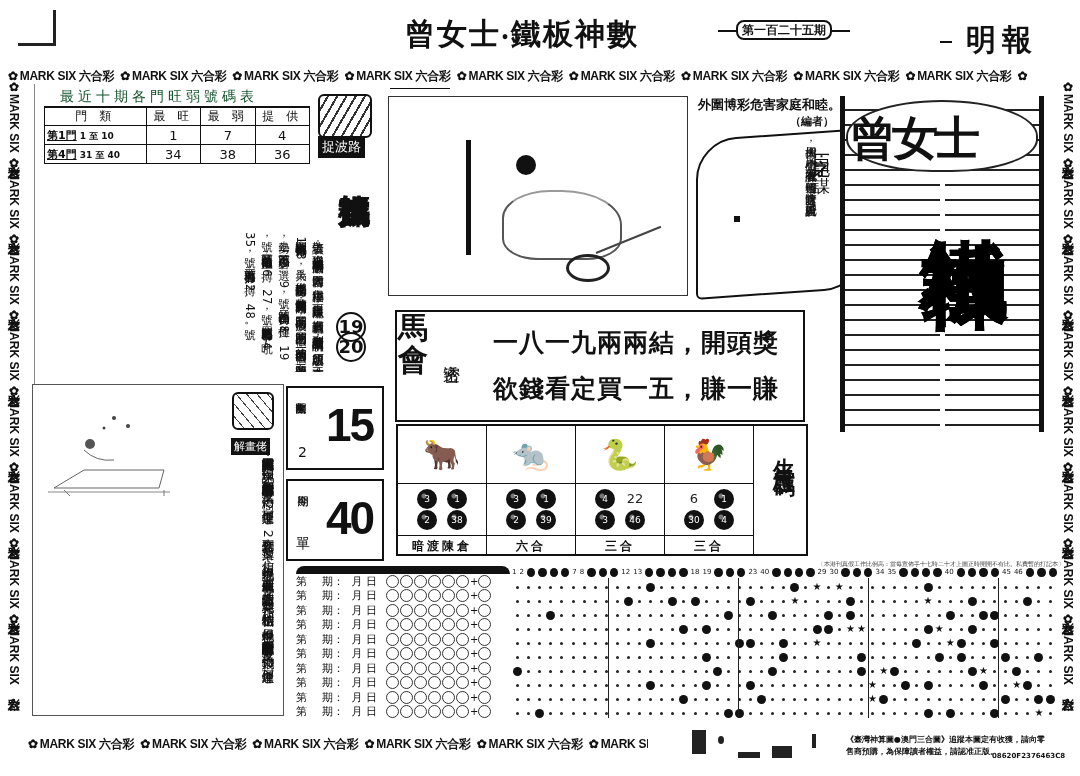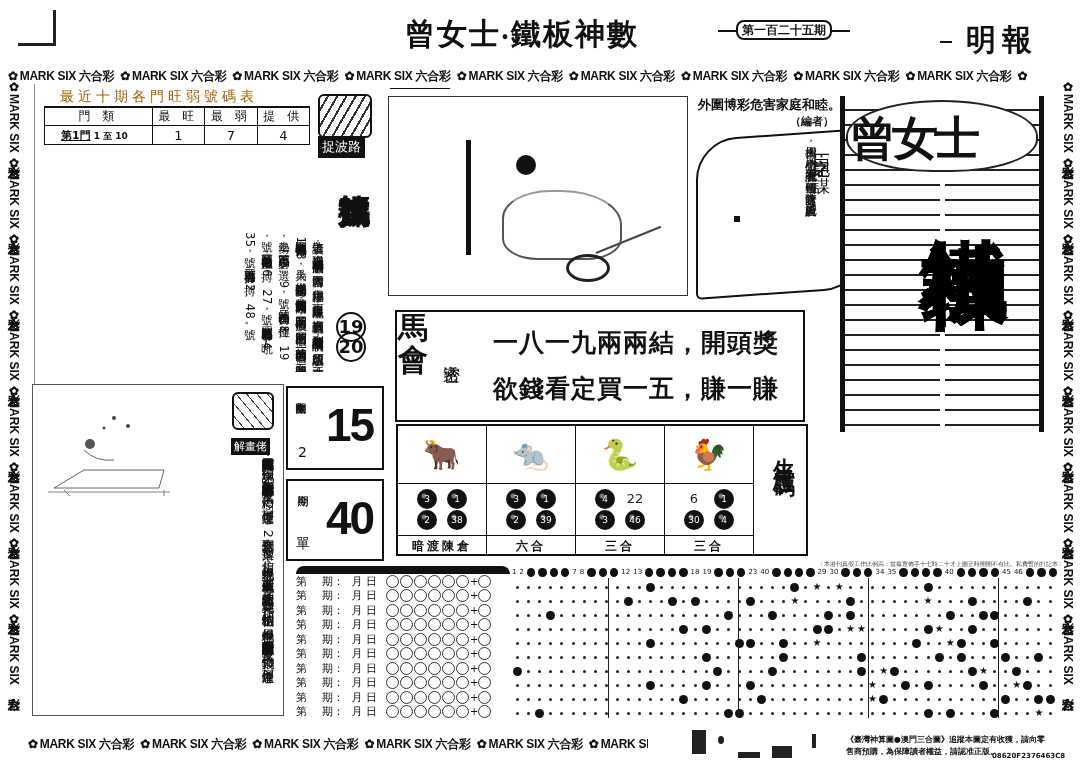--- a/index.html
+++ b/index.html
@@ -17,25 +17,25 @@
   .banner-top { left: 8px; top: 68px; width: 1022px; height: 16px; }
   .banner-bottom { left: 28px; top: 736px; width: 620px; height: 16px; }
   .banner .unit { display: inline-block; margin-right: 6px; }
   .banner .flower { display: inline-block; font-size: 12px; margin-right: 2px; }
   .vbanner { writing-mode: vertical-rl; font-family: "Liberation Sans", sans-serif; font-weight: bold; font-size: 12px; white-space: nowrap; overflow: hidden; }
   .vbanner-left { left: 6px; top: 80px; width: 16px; height: 690px; }
   .vbanner-right { left: 1058px; top: 80px; width: 18px; height: 670px; }
 
   
   .stats-wrap { left: 34px; top: 84px; width: 340px; height: 300px; border-left: 1px solid #888; }
-  .stats-caption { left: 60px; top: 88px; font-size: 14px; color: #a16207; letter-spacing: 4px; font-family: "DejaVu Serif", serif; }
+  .stats-caption { left: 60px; top: 88px; font-size: 14px; color: #14532d; letter-spacing: 4px; font-family: "DejaVu Serif", serif; }
   table.stats { position: absolute; left: 44px; top: 106px; width: 266px; border-collapse: collapse; font-size: 12px; }
   table.stats th { font-weight: normal; border: 1px solid #111; border-top: 2px solid #111; height: 14px; font-size: 12px; letter-spacing: 4px; text-align: center; }
   table.stats td { border: 1px solid #111; text-align: center; height: 19px; font-size: 13px; }
-  table.stats td.door { text-align: left; font-size: 9px; font-weight: bold; padding-left: 16px; white-space: nowrap; }
+  table.stats td.door { text-align: left; font-size: 9px; font-weight: bold; padding-left: 2px; white-space: nowrap; }
   table.stats td.door b { font-size: 11px; text-decoration: underline; }
 
   .catch-icon { left: 318px; top: 94px; width: 54px; height: 44px; border: 2px solid #111; border-radius: 6px; background: repeating-linear-gradient(120deg,#fff 0 6px,#333 6px 8px); }
   .catch-label { left: 318px; top: 136px; background: #111; color: #fff; font-size: 13px; padding: 2px 4px; }
   .sisters { left: 332px; top: 170px; width: 40px; font-size: 32px; font-weight: bold; line-height: 34px; writing-mode: vertical-rl; font-family: "DejaVu Sans", sans-serif; }
   .ball-num { width: 30px; height: 30px; border: 2.5px solid #111; border-radius: 50%; text-align: center; font-size: 18px; font-weight: bold; line-height: 25px; }
   .n19 { left: 336px; top: 312px; }
   .n20 { left: 336px; top: 332px; }
 
   .notice { left: 46px; top: 232px; width: 280px; height: 140px; writing-mode: vertical-rl; font-size: 11.5px; line-height: 17px; letter-spacing: 0.5px; overflow: hidden; }
@@ -147,20 +147,26 @@
       <th>提 供</th>
     </tr>
   </thead>
   <tbody>
     <tr>
       <td class="door"><b>第1門</b> <span>1 至 10</span></td>
       <td>1</td>
       <td>7</td>
       <td>4</td>
     </tr>
+    <tr>
+      <td class="door"><b>第4門</b> <span>31 至 40</span></td>
+      <td>34</td>
+      <td>38</td>
+      <td>36</td>
+    </tr>
   </tbody>
 </table>
 
 <div class="abs catch-icon"></div>
 <div class="abs catch-label">捉波路</div>
 <div class="abs sisters">姐妹號碼當捧</div>
 <div class="abs ball-num n19">19</div>
 <div class="abs ball-num n20">20</div>
 <div class="abs notice">敬告讀者：近期發現內地市場上有本刊的翻版，雖內容雷同，但字跡模糊，錯誤百出魚目混珠，有損讀者利益，本刊敬請讀者朋友購讀本刊，須認明原版，才不致誤。上期開出號碼轉分爲198爲大，從上期攪路走勢睇，整體走勢有利第三四門旺開，第三門開出二個波，第四門開出三個，前後二門各開出一個，而第二門落空，估計今期走勢，第一門不可少看，選5、9號，第二門冷勢仍在，搏住18、19號，第三門可向後截落重，搏26、27號，第四門必有旺氣再爭，吼34、35號，第五門有力可捧，搏42、48號。</div>
 

